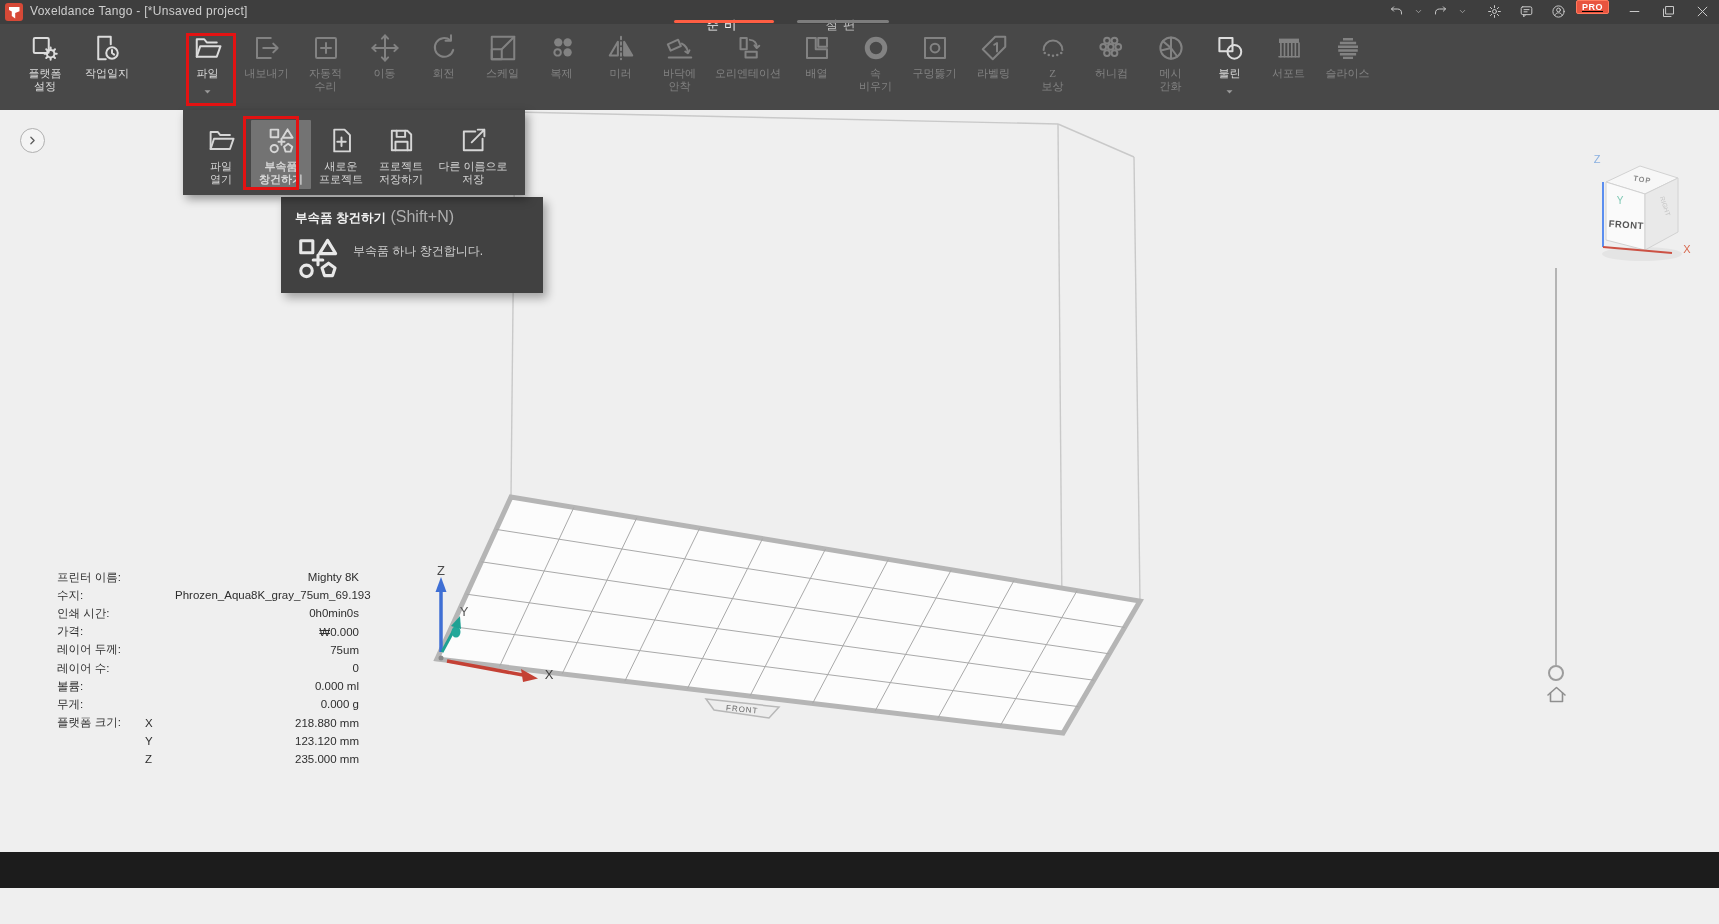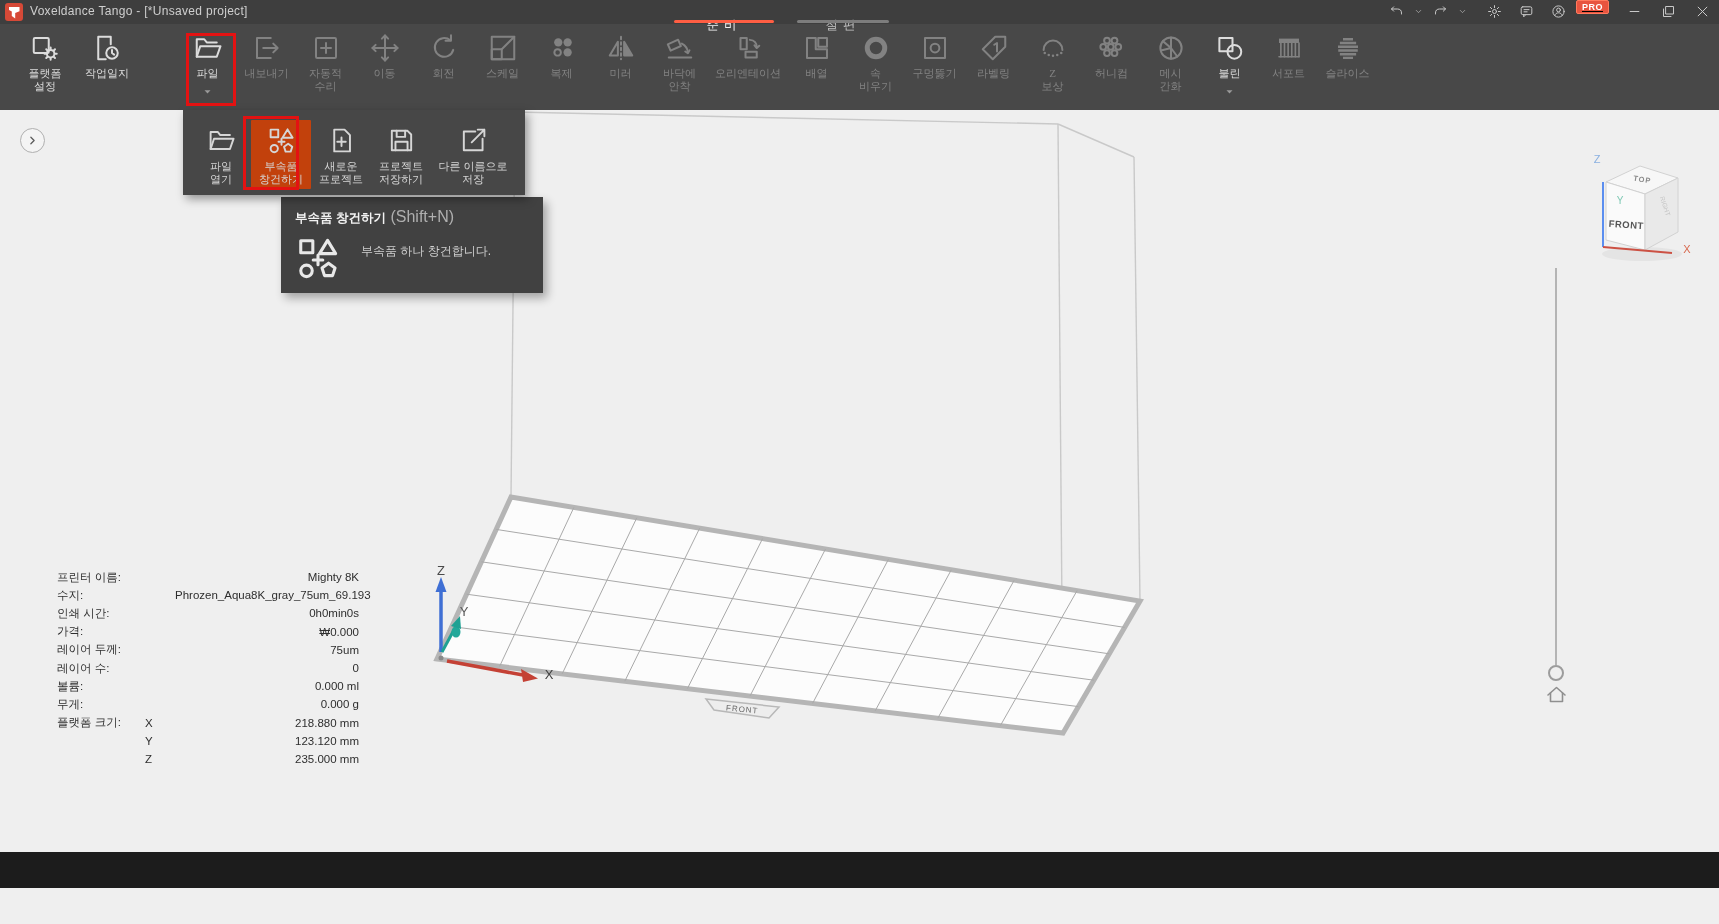--- a/index.html
+++ b/index.html
@@ -43,39 +43,39 @@
   
   .viewport { position:absolute; left:0; top:110px; width:1719px; height:778px; background:#efefef; }
   .scene { position:absolute; left:0; top:0; width:1719px; height:778px; }
 
   
   .filemenu { position:absolute; left:183px; top:0px; background:#474747; display:flex;
               padding:10px 10px 6px 8px; box-shadow:3px 4px 9px rgba(0,0,0,.38); z-index:25; }
   .fm-item { width:60px; padding:4px 2px 3px; display:flex; flex-direction:column; align-items:center;
              color:#d6d6d6; cursor:default; border-radius:1px; }
   .fm-item.wide { width:84px;align-items:center; }
-  .fm-item.hover { background:#c2410c; }
+  .fm-item.hover { background:#737373;font-weight:bold; }
   .fm-item .fmicon { width:32px; height:32px; display:flex; align-items:center; justify-content:center; }
   .fm-item .fmicon svg { width:29px; height:29px; }
   .fm-item .fmlabel { margin-top:4px; font-size:11px; line-height:13px; text-align:center; white-space:pre-line; }
 
   
   .redbox { position:absolute; border:3px solid #e31212; z-index:40; pointer-events:none; }
   .redbox.b1 { left:186px; top:-77px; width:50px; height:73px; }
   .redbox.b2 { left:243px; top:6px; width:56px; height:74px; }
 
   
   .tooltip { position:absolute; left:281px; top:87px; width:262px; height:96px; background:#414141;
              box-shadow:4px 5px 9px rgba(0,0,0,.32); padding:11px 14px; z-index:24; }
   .tt-title { font-size:12.5px; color:#f2f2f2; font-weight:bold; }
   .tt-short { font-size:16px; color:#afafaf; font-weight:normal; }
   .tt-body { display:flex; margin-top:8px; align-items:flex-start; }
   .tt-icon { width:46px; height:46px; color:#e8e8e8; flex:none; }
   .tt-icon svg { width:46px; height:46px; }
-  .tt-desc { font-size:12px; color:#d0d0d0; margin:8px 0 0 20px; }
+  .tt-desc { font-size:12px; color:#d0d0d0; margin:8px 0 0 12px; }
 
   
   .infopanel { position:absolute; left:57px; top:458px; width:302px; z-index:5; }
   .inforow { display:flex; height:18.2px; font-size:11.5px; color:#2e2e2e; align-items:center; }
   .inforow .lbl { width:88px; flex:none; }
   .inforow .axis { width:30px; flex:none; }
   .inforow .val { flex:1; text-align:right; }
 
   
   .ptoggle { position:absolute; left:20px; top:18px; width:25px; height:25px; border-radius:50%;

